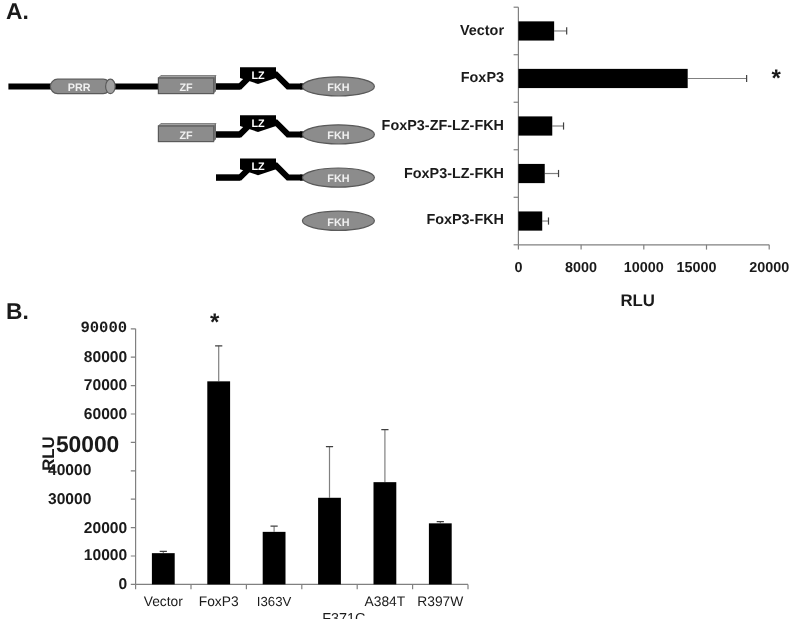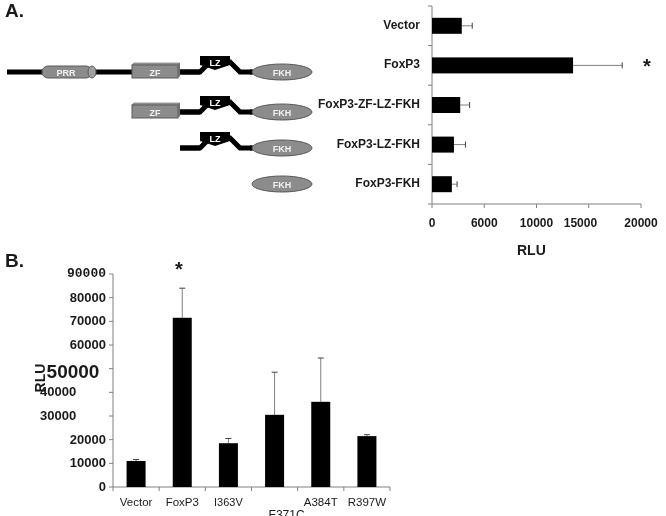--- a/index.html
+++ b/index.html
@@ -99,21 +99,21 @@
       <rect x="432" y="97" width="28.215000000000032" height="16" fill="#000000"></rect>
       <line x1="453.945" y1="144.6" x2="465.44" y2="144.6" stroke="#808080" stroke-width="1"></line>
       <line x1="465.44" y1="141.6" x2="465.44" y2="147.6" stroke="#404040" stroke-width="1"></line>
       <rect x="432" y="136.6" width="21.944999999999993" height="16" fill="#000000"></rect>
       <line x1="451.855" y1="184.20000000000002" x2="457.08" y2="184.20000000000002" stroke="#808080" stroke-width="1"></line>
       <line x1="457.08" y1="181.20000000000002" x2="457.08" y2="187.20000000000002" stroke="#404040" stroke-width="1"></line>
       <rect x="432" y="176.20000000000002" width="19.855000000000018" height="16" fill="#000000"></rect>
     </svg>
   <div id="a-ticks">
       <div class="abs tick-label" style="left:407px;top:216px;width:50px;text-align:center;">0</div>
-      <div class="abs tick-label" style="left:459.25px;top:216px;width:50px;text-align:center;">6000</div>
+      <div class="abs tick-label" style="left:459.25px;top:216px;width:50px;text-align:center;">8000</div>
       <div class="abs tick-label" style="left:511.5px;top:216px;width:50px;text-align:center;">10000</div>
       <div class="abs tick-label" style="left:563.75px;top:216px;width:50px;text-align:left;">15000</div>
       <div class="abs tick-label" style="left:616px;top:216px;width:50px;text-align:center;">20000</div>
     </div>
   <div class="abs axis-title" style="left:517px;top:242px;">RLU</div>
   <div class="abs star" style="left:643px;top:55px;">*</div>
 </div>
 
 <div class="abs" style="left:0;top:250px;width:666px;height:266px;">
   <svg class="abs" style="left:0;top:0;" width="666" height="266" id="b-svg">

